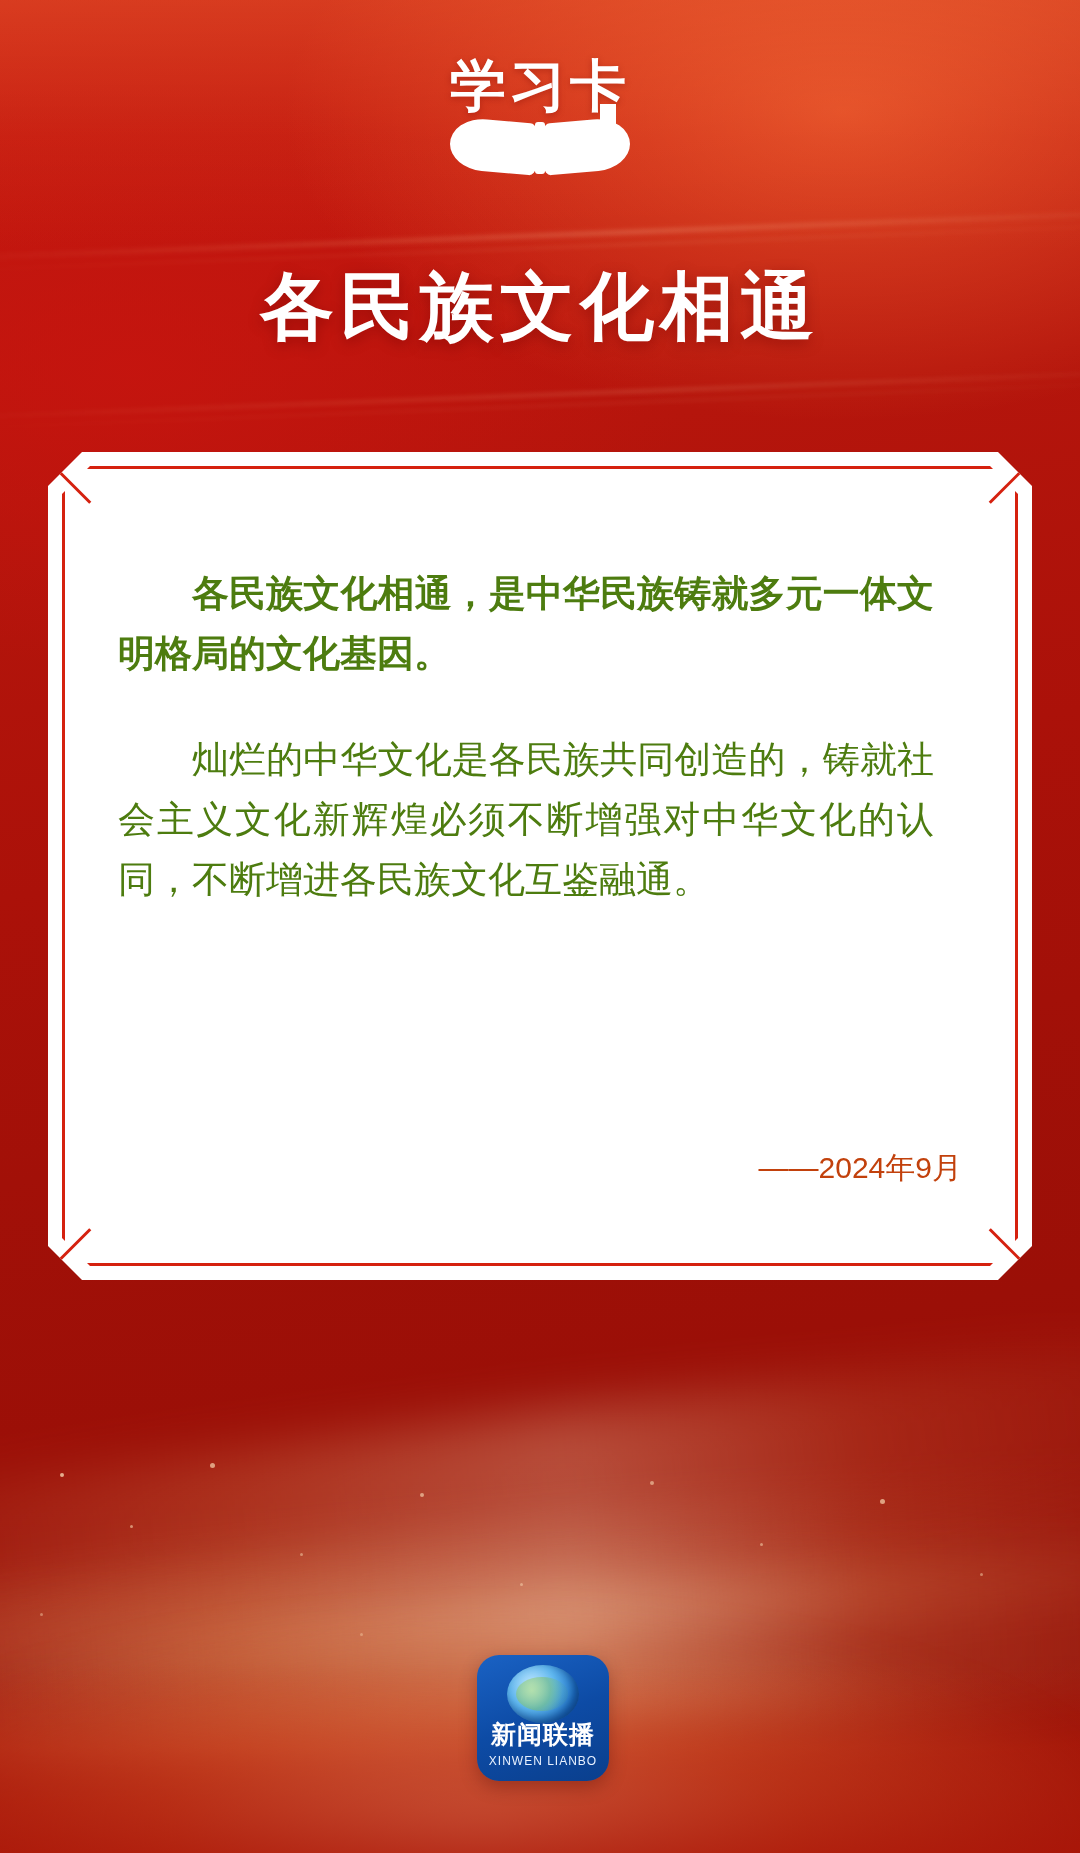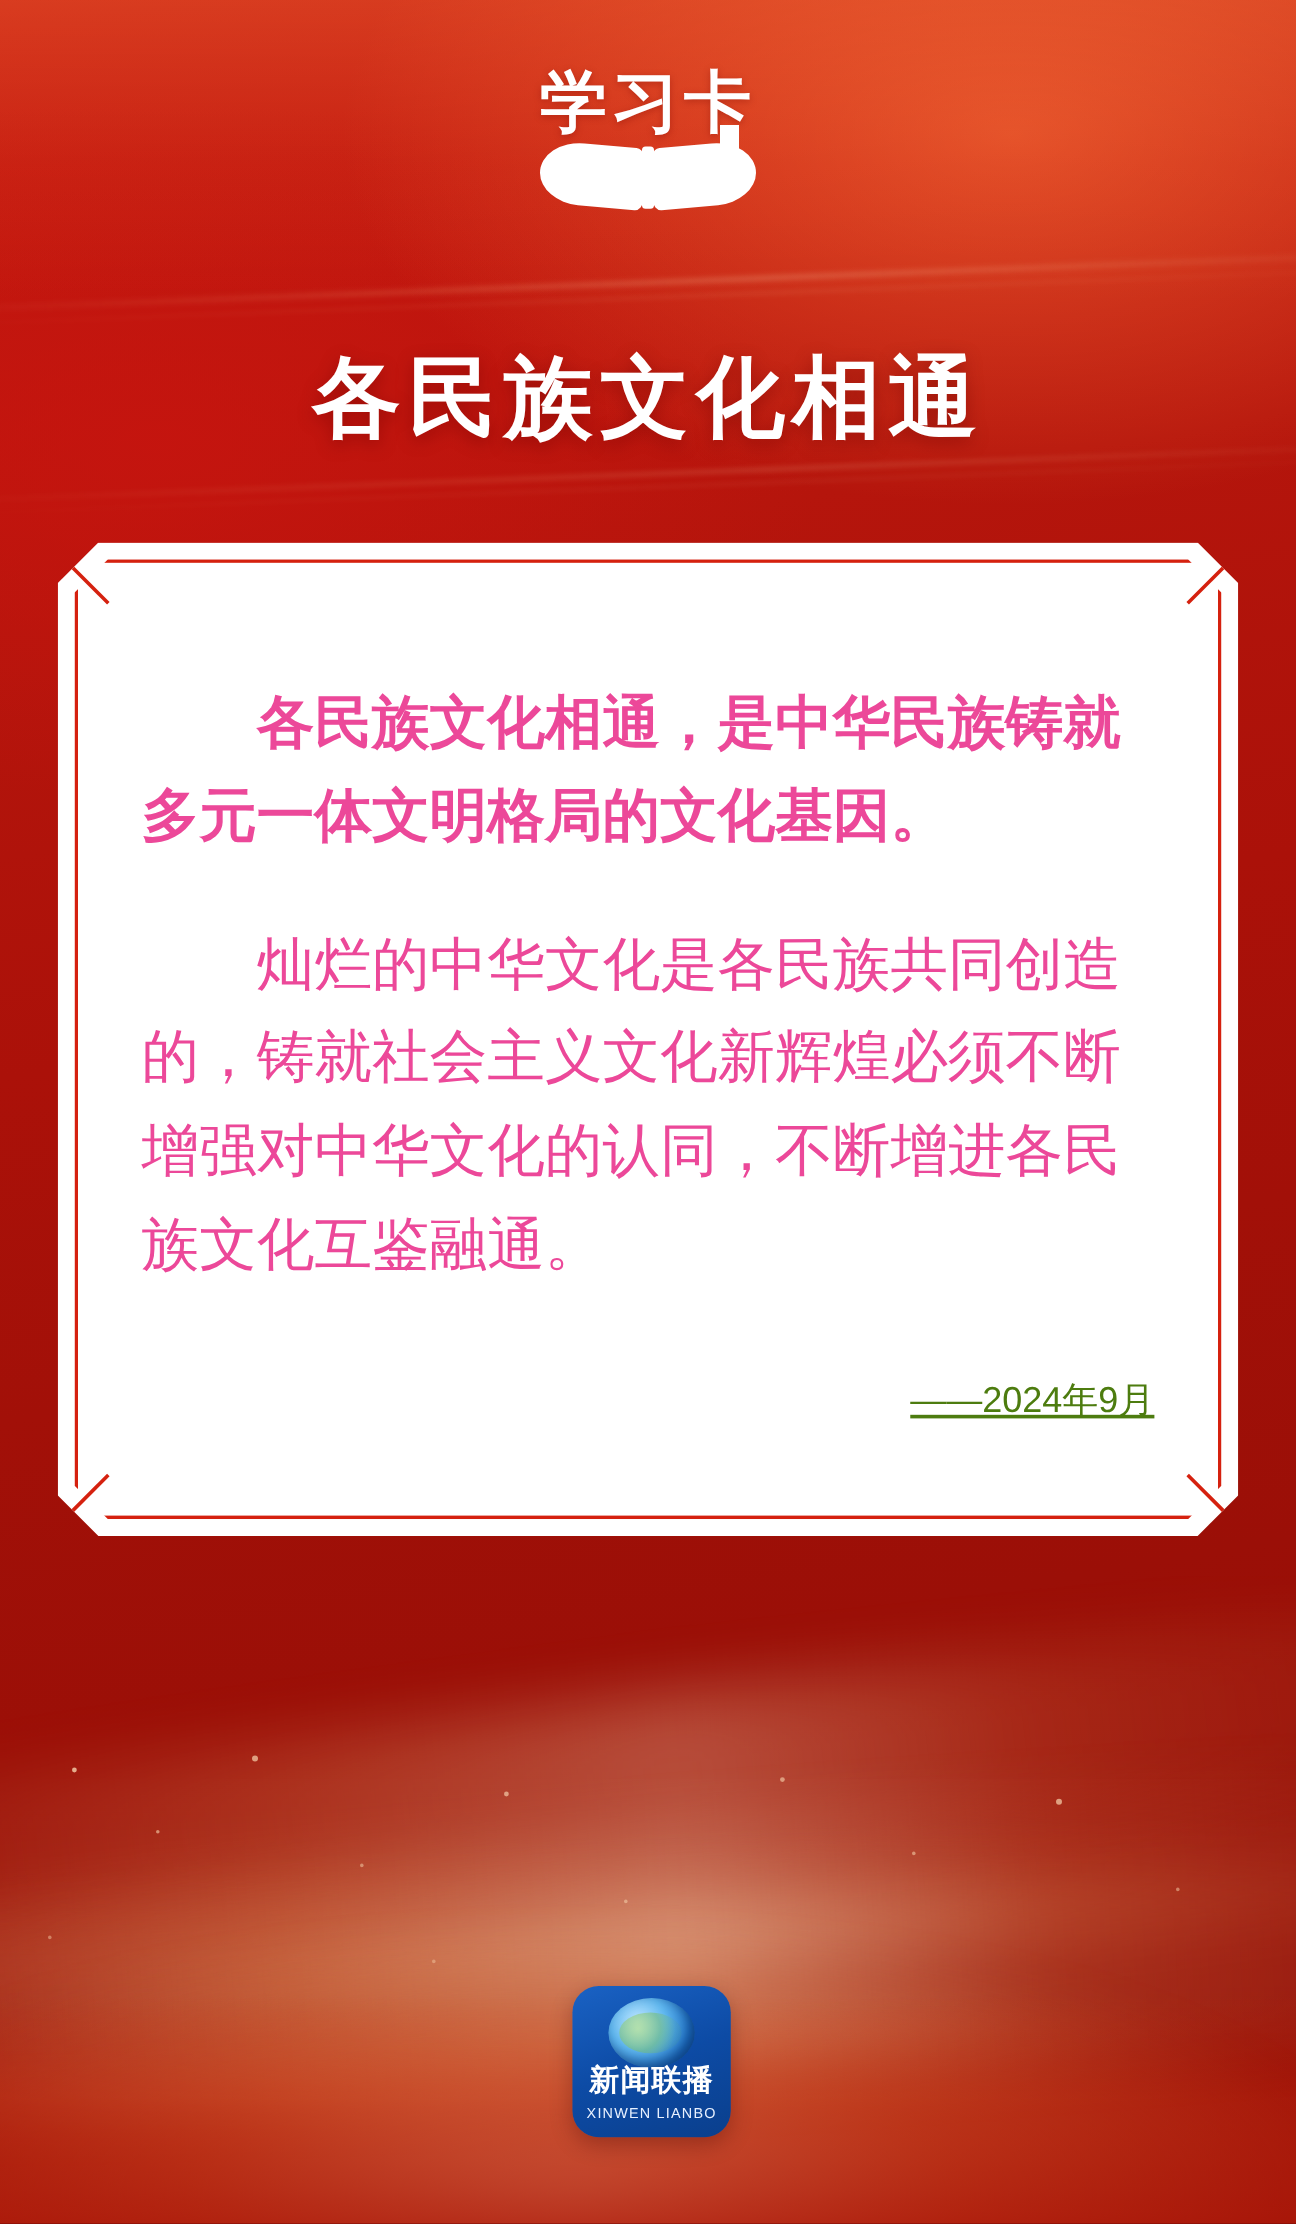--- a/index.html
+++ b/index.html
@@ -108,21 +108,21 @@
     clip-path: polygon(0 0, 100% 0, 100% 100%, 50% 78%, 0 100%);
   }
 
   
   .headline-band {
     position: absolute;
     top: 258px;
     left: 0; right: 0;
     height: 150px;
     display: flex;
-    align-items: center;
+    align-items: flex-end;
     justify-content: center;
   }
   .headline {
     font-family: "Liberation Sans", "DejaVu Sans", sans-serif;
     font-size: 74px;
     font-weight: 700;
     color: #ffffff;
     letter-spacing: 6px;
     text-shadow: 0 4px 14px rgba(110,5,0,0.45);
     white-space: nowrap;
@@ -180,44 +180,43 @@
   .chamfer.br { bottom: 33px; right: 3px; transform: rotate(45deg); transform-origin: center; }
 
   .quote-body {
     position: absolute;
     top: 112px;
     left: 70px;
     width: 816px;
   }
   .para {
     font-family: "Liberation Sans", "DejaVu Sans", sans-serif;
-    font-size: 48px;
+    font-size: 37px;
     line-height: 1.62;
-    color: #ec4899;
+    color: #4d7c0f;
     text-align: justify;
     margin: 0 0 46px 0;
     text-indent: 2em;
   }
   .para.bold {
     font-weight: 700;
   }
   .para .b {
     font-weight: 400;
     margin-top: 44px;
   }
 
   .attrib {
     position: absolute;
     right: 70px;
     bottom: 88px;
     text-align: center;
-    color: #4d7c0f;
+    color: #c2410c;
     font-size: 30px;
     line-height: 1.6;
-    text-decoration: underline;
   }
   .attrib .line1 { white-space: nowrap; }
   .attrib .line2 { white-space: nowrap; }
 
   
   .bottom-scene {
     position: absolute;
     left: 0; right: 0; bottom: 0;
     height: 540px;
     overflow: hidden;

